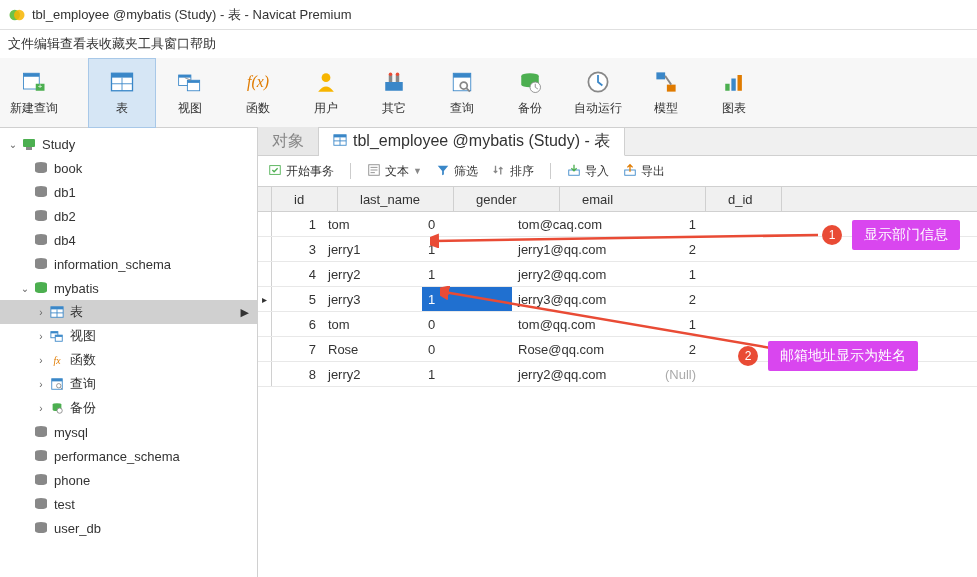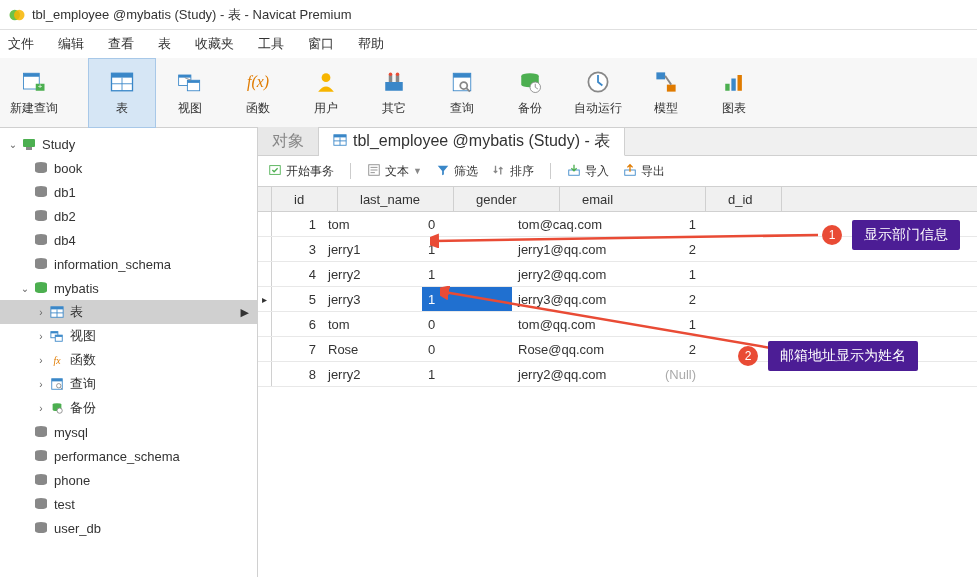--- a/index.html
+++ b/index.html
@@ -4,21 +4,21 @@
 <style>
 * { box-sizing: border-box; margin: 0; padding: 0; }
 body { font-family: "Microsoft YaHei", Arial, sans-serif; font-size: 13px; color: #333; background: #fff; width: 977px; height: 577px; overflow: hidden; position: relative; }
 
 
 .titlebar { height: 30px; background: #fff; display: flex; align-items: center; padding: 0 8px; border-bottom: 1px solid #e0e0e0; }
 .titlebar .app-icon { width: 18px; height: 18px; margin-right: 6px; }
 .titlebar .title-text { font-size: 13px; color: #333; }
 
 
-.menubar { height: 28px; display: flex; align-items: center; padding: 0 8px; gap: 24px; }
+.menubar { height: 28px; display: flex; align-items: center; padding: 0 8px; }
 .menubar .menu-item { font-size: 13px; color: #333; cursor: pointer; }
 
 
 .toolbar { height: 70px; display: flex; align-items: center; border-bottom: 1px solid #d0d0d0; background: #f7f7f7; }
 .toolbar .tool-btn { display: flex; flex-direction: column; align-items: center; justify-content: center; width: 68px; height: 70px; cursor: pointer; }
 .toolbar .tool-btn.active { background: #d6e6f5; border: 1px solid #a8c8e8; }
 .toolbar .tool-btn .tool-icon { width: 28px; height: 28px; margin-bottom: 4px; display: flex; align-items: center; justify-content: center; }
 .toolbar .tool-btn .tool-label { font-size: 12px; color: #333; }
 
 
@@ -62,21 +62,21 @@
 .data-table .null-val { color: #aaa; }
 
 .col-id { width: 50px; }
 .col-last_name { width: 100px; }
 .col-gender { width: 90px; }
 .col-email { width: 130px; }
 .col-d_id { width: 60px; }
 
 
 .annotation-overlay { position: absolute; top: 0; left: 0; width: 977px; height: 577px; pointer-events: none; }
-.annotation-label { position: absolute; background: #4c1d95; color: #fff; padding: 6px 12px; font-size: 14px; border-radius: 2px; display: flex; align-items: center; }
+.annotation-label { position: absolute; background: #d946ef; color: #fff; padding: 6px 12px; font-size: 14px; border-radius: 2px; display: flex; align-items: center; }
 .annotation-badge { width: 20px; height: 20px; border-radius: 50%; background: #e94b35; color: #fff; display: flex; align-items: center; justify-content: center; font-size: 12px; margin-right: 8px; position: absolute; }
 
 
 .arrow-svg { position: absolute; }
 
 
 .db-cylinder { fill: #888; }
 .db-cylinder.green { fill: #4caf50; }
 </style>
 </head>

